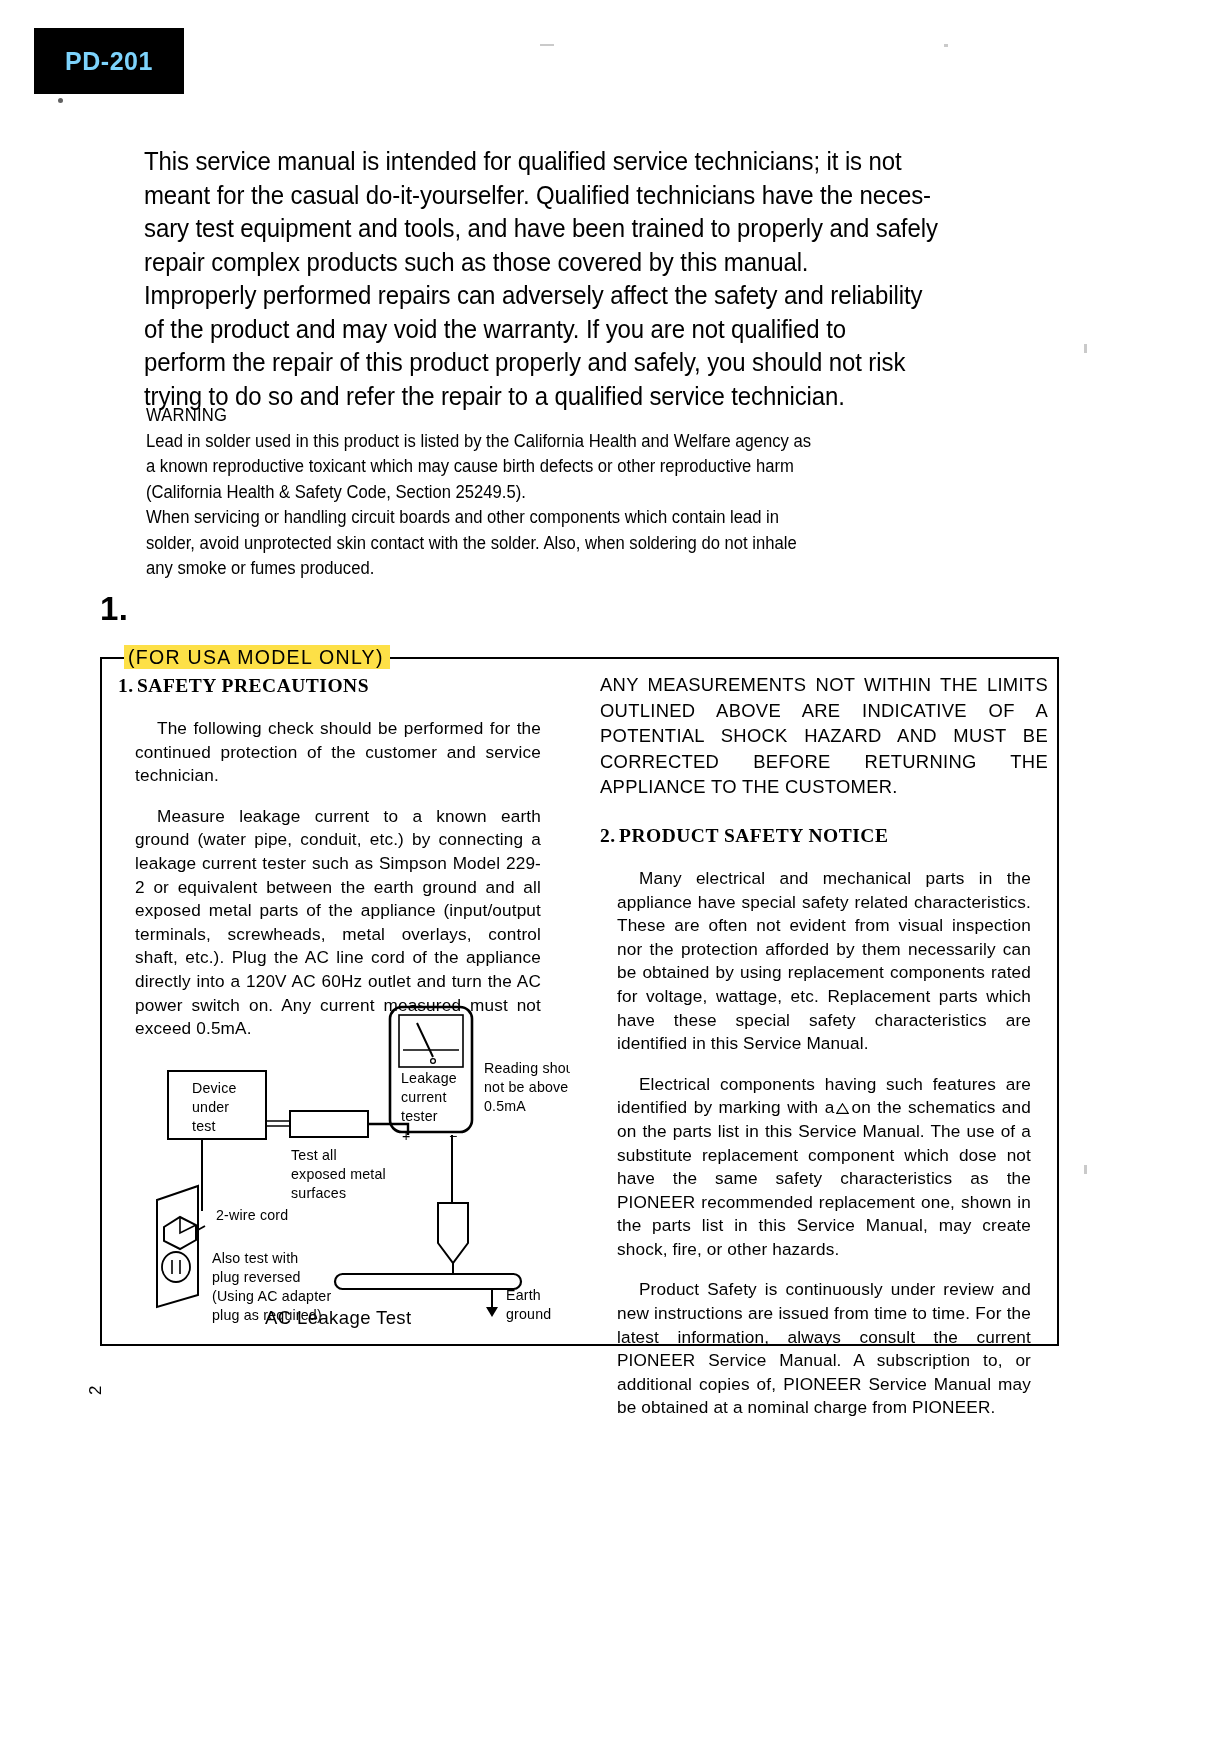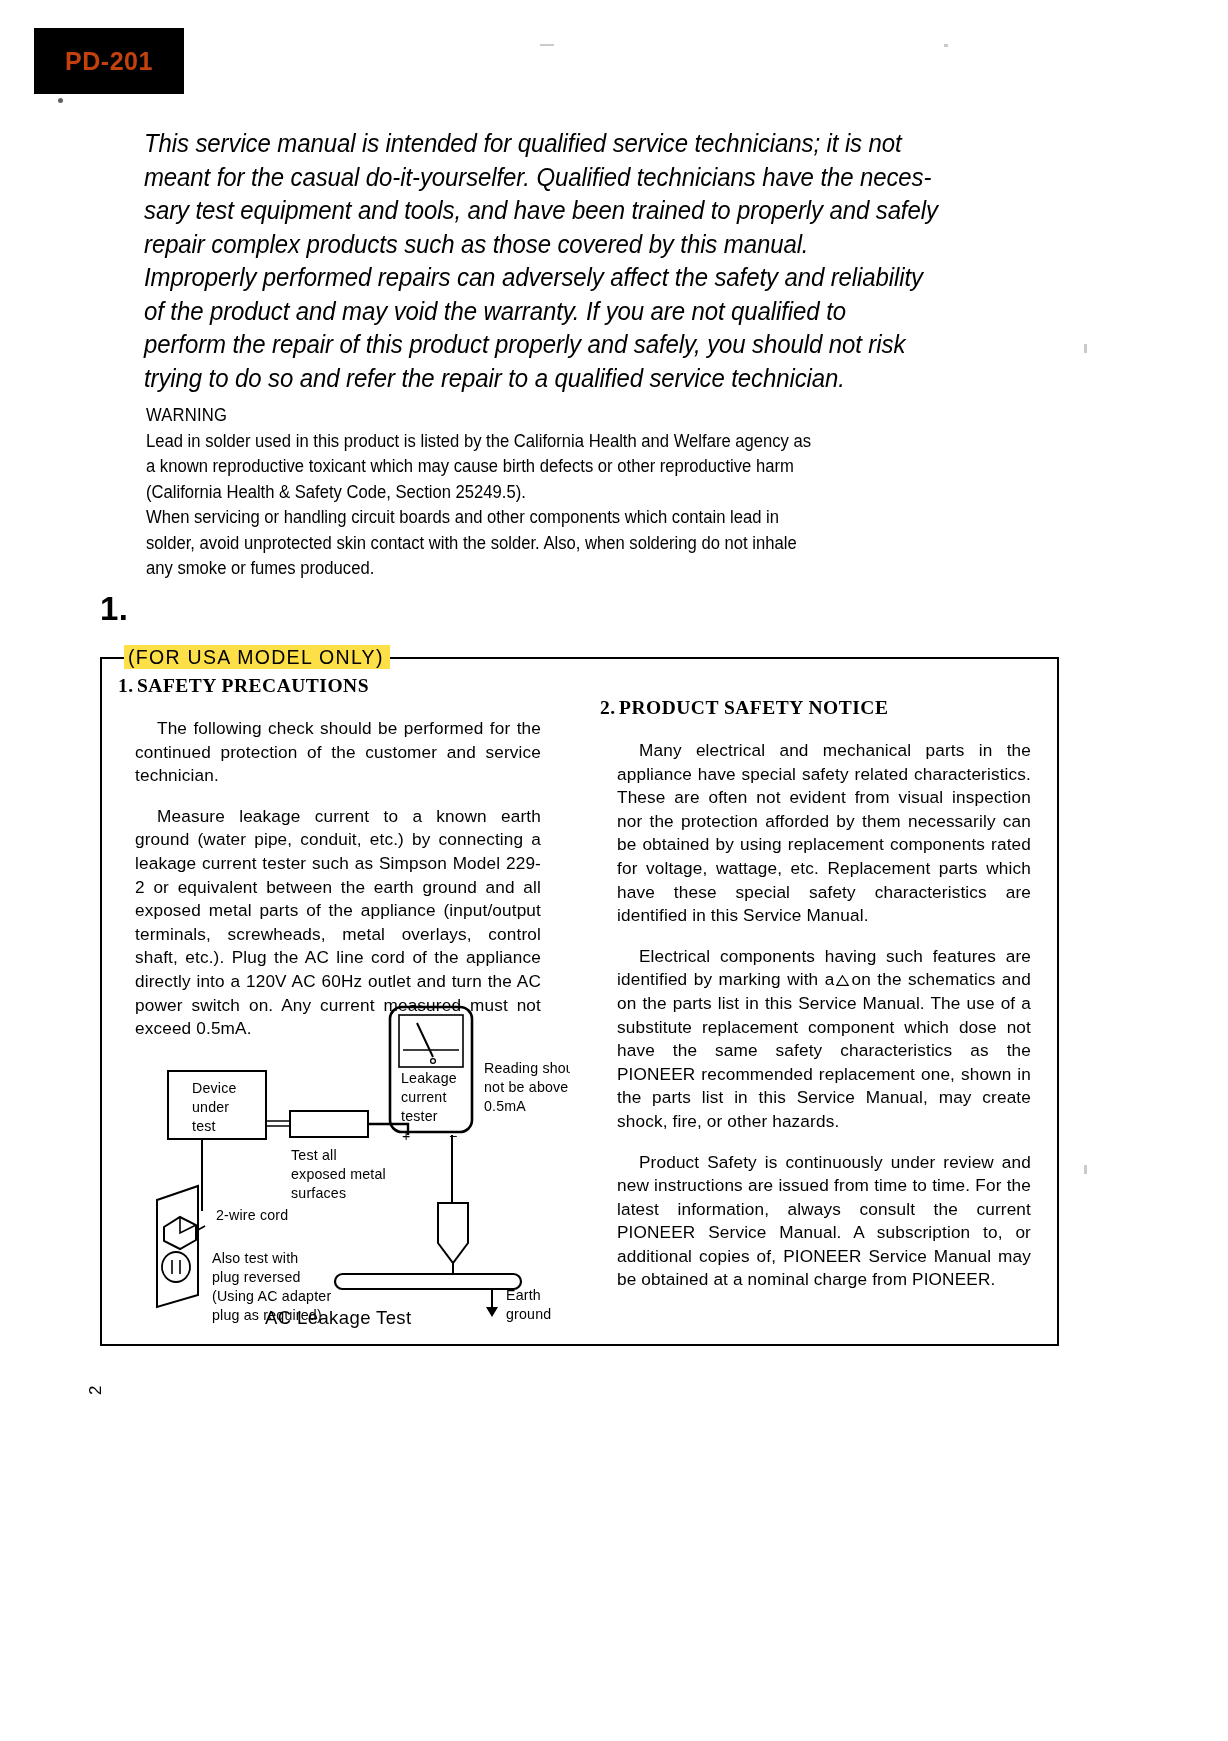--- a/index.html
+++ b/index.html
@@ -22,44 +22,43 @@
     left: 34px;
     top: 28px;
     width: 150px;
     height: 66px;
     background: #000000;
     display: flex;
     align-items: center;
     justify-content: center;
   }
   #model-badge .label {
-    color: #c2410c;
+    color: #7dd3fc;
     font-weight: bold;
     font-size: 25px;
     letter-spacing: 0.5px;
     font-family: "Liberation Sans", sans-serif;
   }
   #badge-speck {
     position: absolute;
     left: 58px;
     top: 98px;
     width: 5px;
     height: 5px;
     background: #3a3a3a;
     border-radius: 50%;
     opacity: .8;
   }
 
   
   #intro {
     position: absolute;
     left: 144px;
-    top: 127px;
+    top: 145px;
     width: 870px;
-    font-style: italic;
   }
   #intro p {
     margin: 0;
     font-family: "Liberation Sans Narrow", "Liberation Sans", sans-serif;
     font-size: 25.5px;
     line-height: 33.5px;
     text-align: justify;
     letter-spacing: -0.1px;
     font-stretch: condensed;
     transform: scaleX(0.94);
@@ -269,20 +268,21 @@
 
 <div id="col-left">
   <div class="sub-head">
     <span class="hnum">1.</span><span>SAFETY PRECAUTIONS</span>
   </div>
   <p class="body-par indent">The following check should be performed for the continued protection of the customer and service technician.</p>
   <p class="body-par indent">Measure leakage current to a known earth ground (water pipe, conduit, etc.) by connecting a leakage current tester such as Simpson Model 229-2 or equivalent between the earth ground and all exposed metal parts of the appliance (input/output terminals, screwheads, metal overlays, control shaft, etc.). Plug the AC line cord of the appliance directly into a 120V AC 60Hz outlet and turn the AC power switch on. Any current measured must not exceed 0.5mA.</p>
 </div>
 
 <div id="col-right">
+  <p class="caps-par">ANY MEASUREMENTS NOT WITHIN THE LIMITS OUTLINED ABOVE ARE INDICATIVE OF A POTENTIAL SHOCK HAZARD AND MUST BE CORRECTED BEFORE RETURNING THE APPLIANCE TO THE CUSTOMER.</p>
   <div class="gap-md"></div>
   <div class="sub-head">
     <span class="hnum">2.</span><span>PRODUCT SAFETY NOTICE</span>
   </div>
   <p class="body-par indent">Many electrical and mechanical parts in the appliance have special safety related characteristics. These are often not evident from visual inspection nor the protection afforded by them necessarily can be obtained by using replacement components rated for voltage, wattage, etc. Replacement parts which have these special safety characteristics are identified in this Service Manual.</p>
   <p class="body-par indent"><span>Electrical components having such features are identified by marking with a</span><span class="tri-glyph"><svg width="13" height="11" viewBox="0 0 13 11">
           <path d="M6.5 0.7 L12.3 10.4 L0.7 10.4 Z" fill="none" stroke="#000" stroke-width="1.1"></path>
         </svg></span><span>on the schematics and on the parts list in this Service Manual. The use of a substitute replacement component which dose not have the same safety characteristics as the PIONEER recommended replacement one, shown in the parts list in this Service Manual, may create shock, fire, or other hazards.</span></p>
   <p class="body-par indent">Product Safety is continuously under review and new instructions are issued from time to time. For the latest information, always consult the current PIONEER Service Manual. A subscription to, or additional copies of, PIONEER Service Manual may be obtained at a nominal charge from PIONEER.</p>
 </div>

